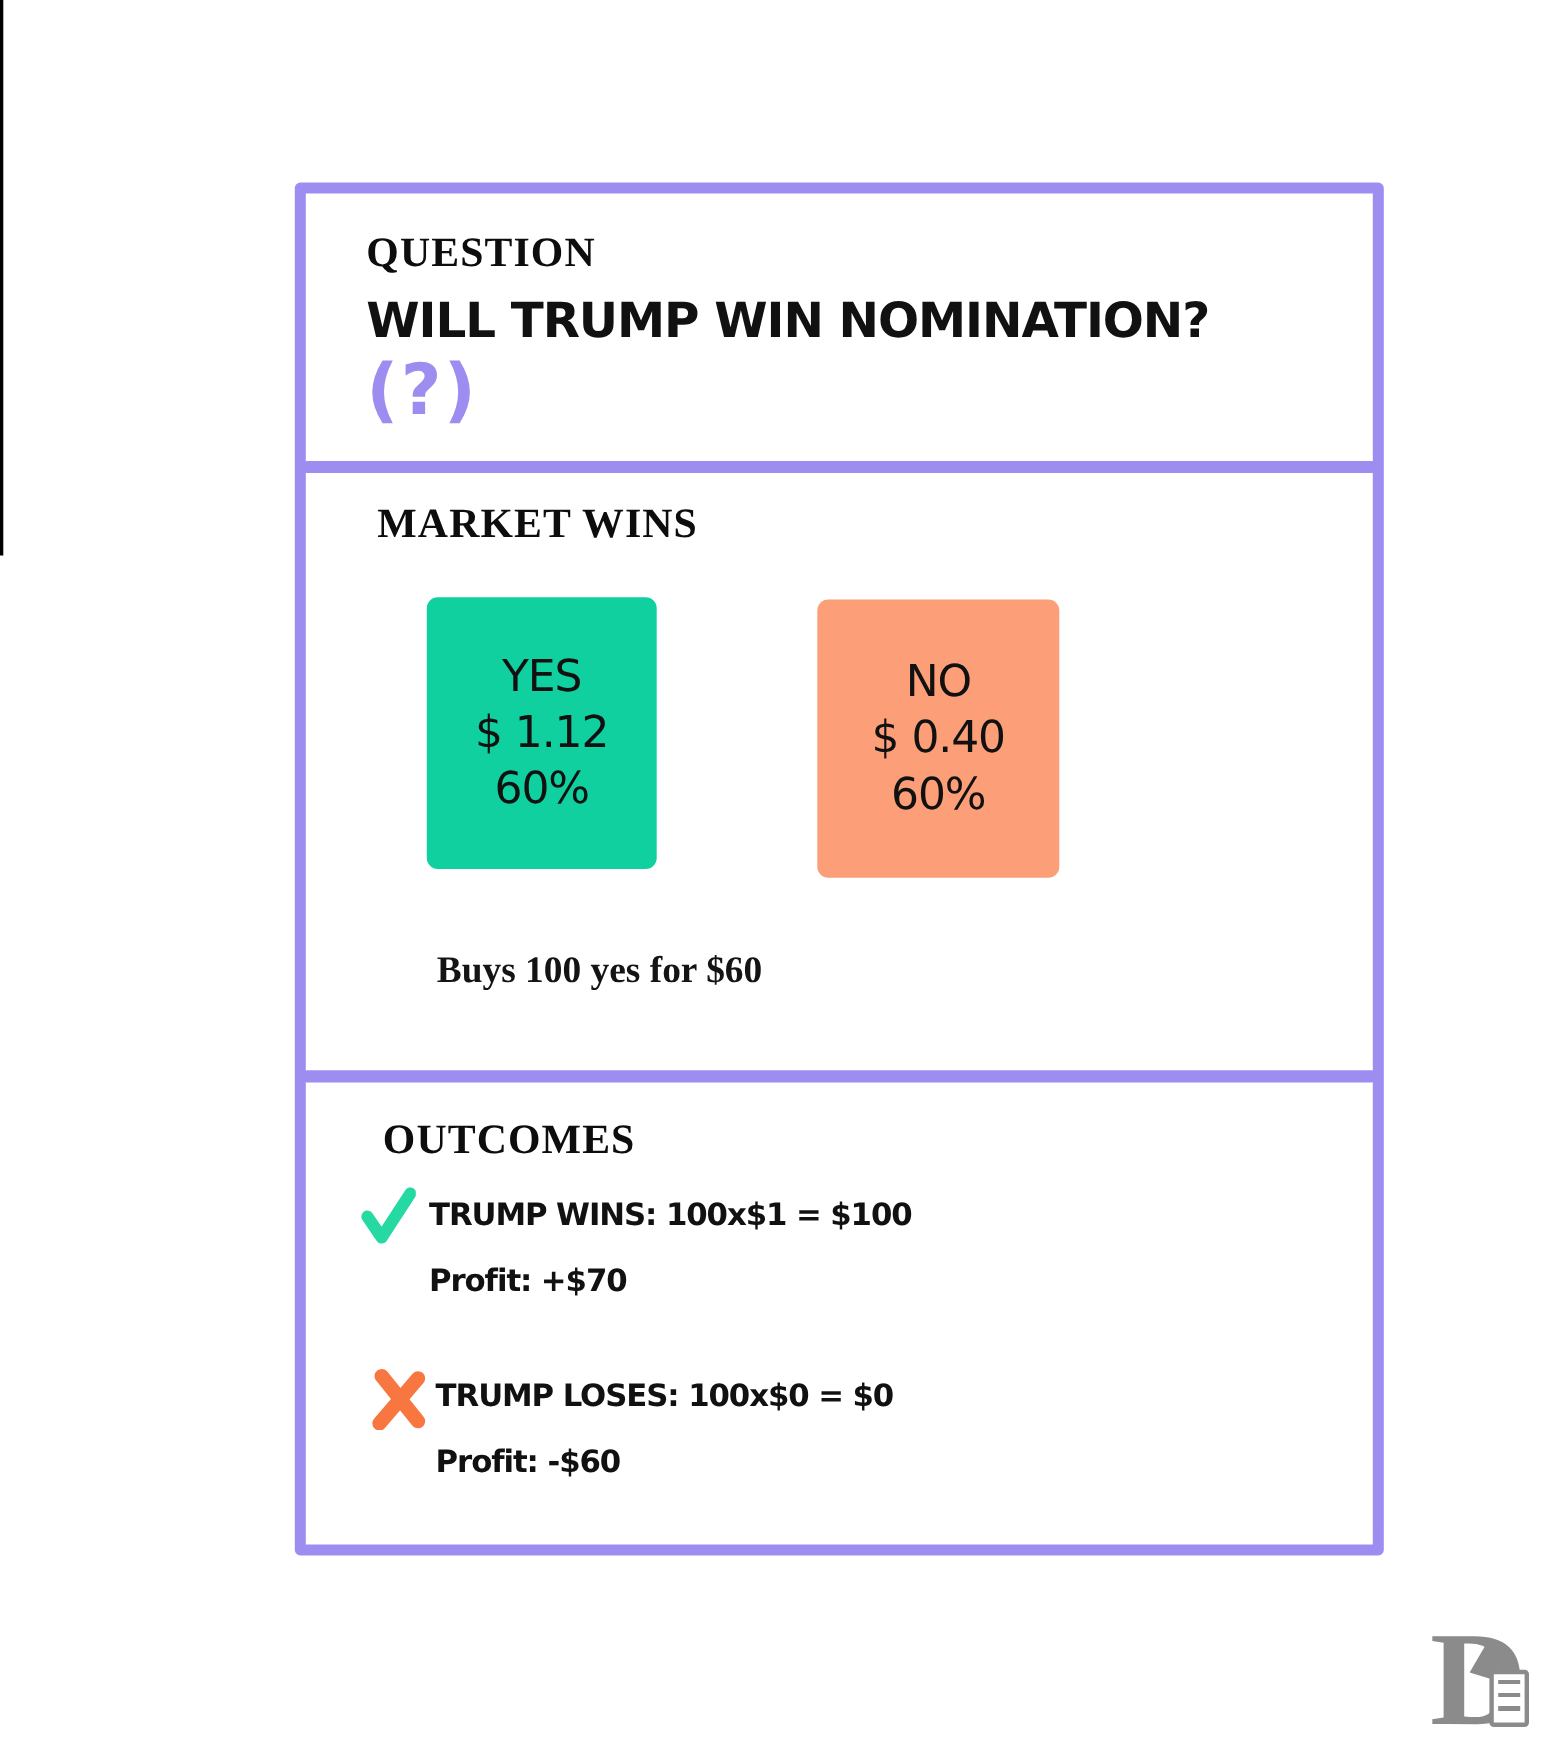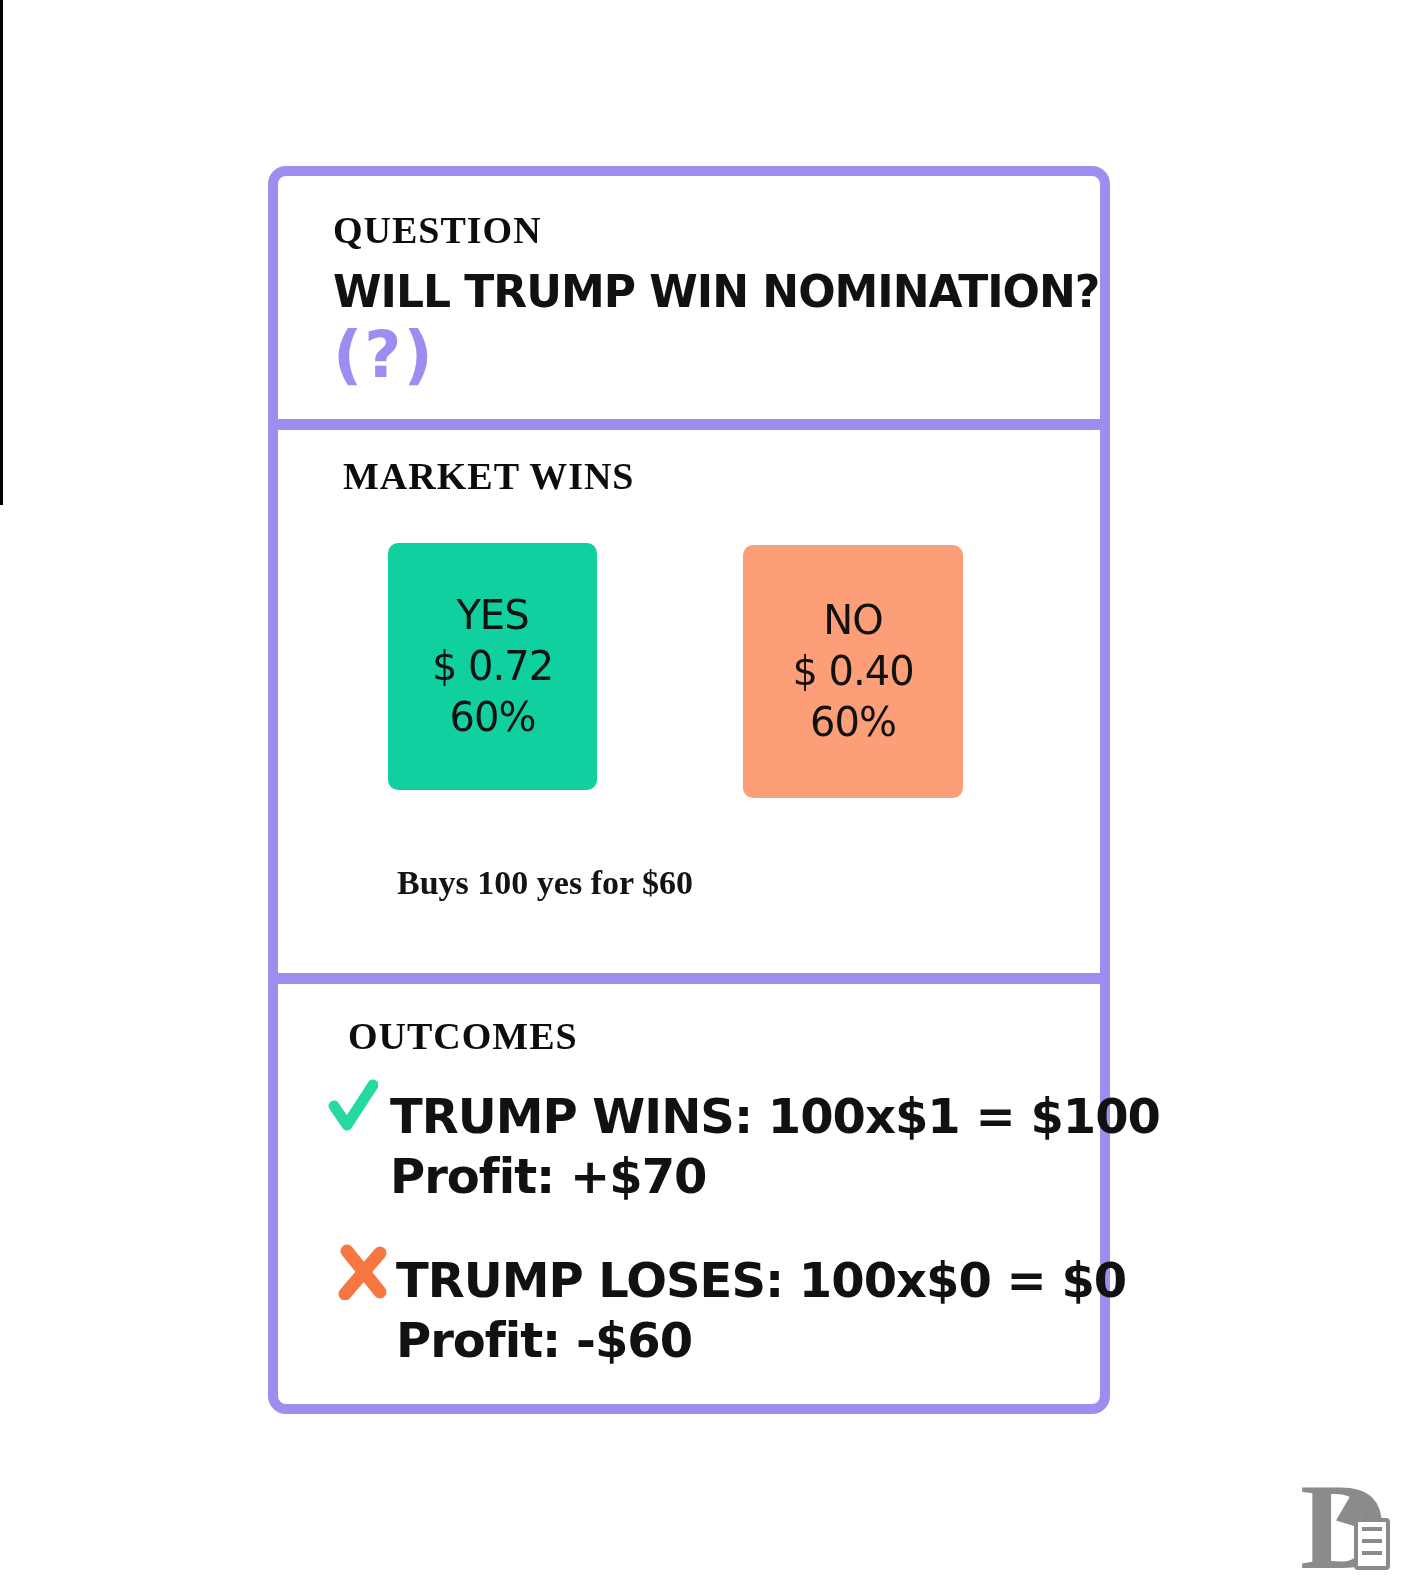--- a/index.html
+++ b/index.html
@@ -22,23 +22,23 @@
   }
 
   .left-edge-line {
     position: absolute; left: 0; top: 0;
     width: 3px; height: 505px;
     background: #000;
   }
 
   .card {
     position: absolute; left: 268px; top: 166px;
-    width: 842px; height: 1248px;
+    width: 990px; height: 1248px;
     border: 10px solid var(--border-purple);
-    border-radius: 18px;
+    border-radius: 5px;
     background: #fff;
   }
 
   .divider {
     position: absolute; left: -4px; right: -4px; height: 11px;
     background: var(--border-purple);
     border-radius: 5px;
   }
   .divider-1 { top: 243px; }
   .divider-2 { top: 797px; }
@@ -96,21 +96,21 @@
     font-weight: bold; font-size: 34px;
     white-space: nowrap;
   }
 
   .outcome-icon { position: absolute; }
   .check-icon { left: 50px; top: 903px; }
   .cross-icon { left: 60px; top: 1066px; }
 
   .outcome-line {
     position: absolute;
-    font-size: 48px; letter-spacing: -1px;
+    font-size: 28px; letter-spacing: -1px;
   }
   .win-text    { left: 112px; top: 912px; }
   .win-profit  { left: 112px; top: 972px; }
   .lose-text   { left: 118px; top: 1076px; }
   .lose-profit { left: 118px; top: 1136px; }
 
   .brand-logo {
     position: absolute; left: 1300px; top: 1480px;
     width: 94px; height: 92px;
   }
@@ -156,21 +156,21 @@
     <div class="question-hint">(?)</div>
   </div>
 
   <div class="divider divider-1"></div>
 
   <div>
     <div class="section-label market-label">MARKET WINS</div>
 
     <div class="price-box yes-box">
       <div class="hand-line hand">YES</div>
-      <div class="hand-line hand">$ 0.72</div>
+      <div class="hand-line hand">$ 1.12</div>
       <div class="hand-line hand">60%</div>
     </div>
 
     <div class="price-box no-box">
       <div class="hand-line hand">NO</div>
       <div class="hand-line hand">$ 0.40</div>
       <div class="hand-line hand">60%</div>
     </div>
 
     <div class="action-text">Buys 100 yes for $60</div>

